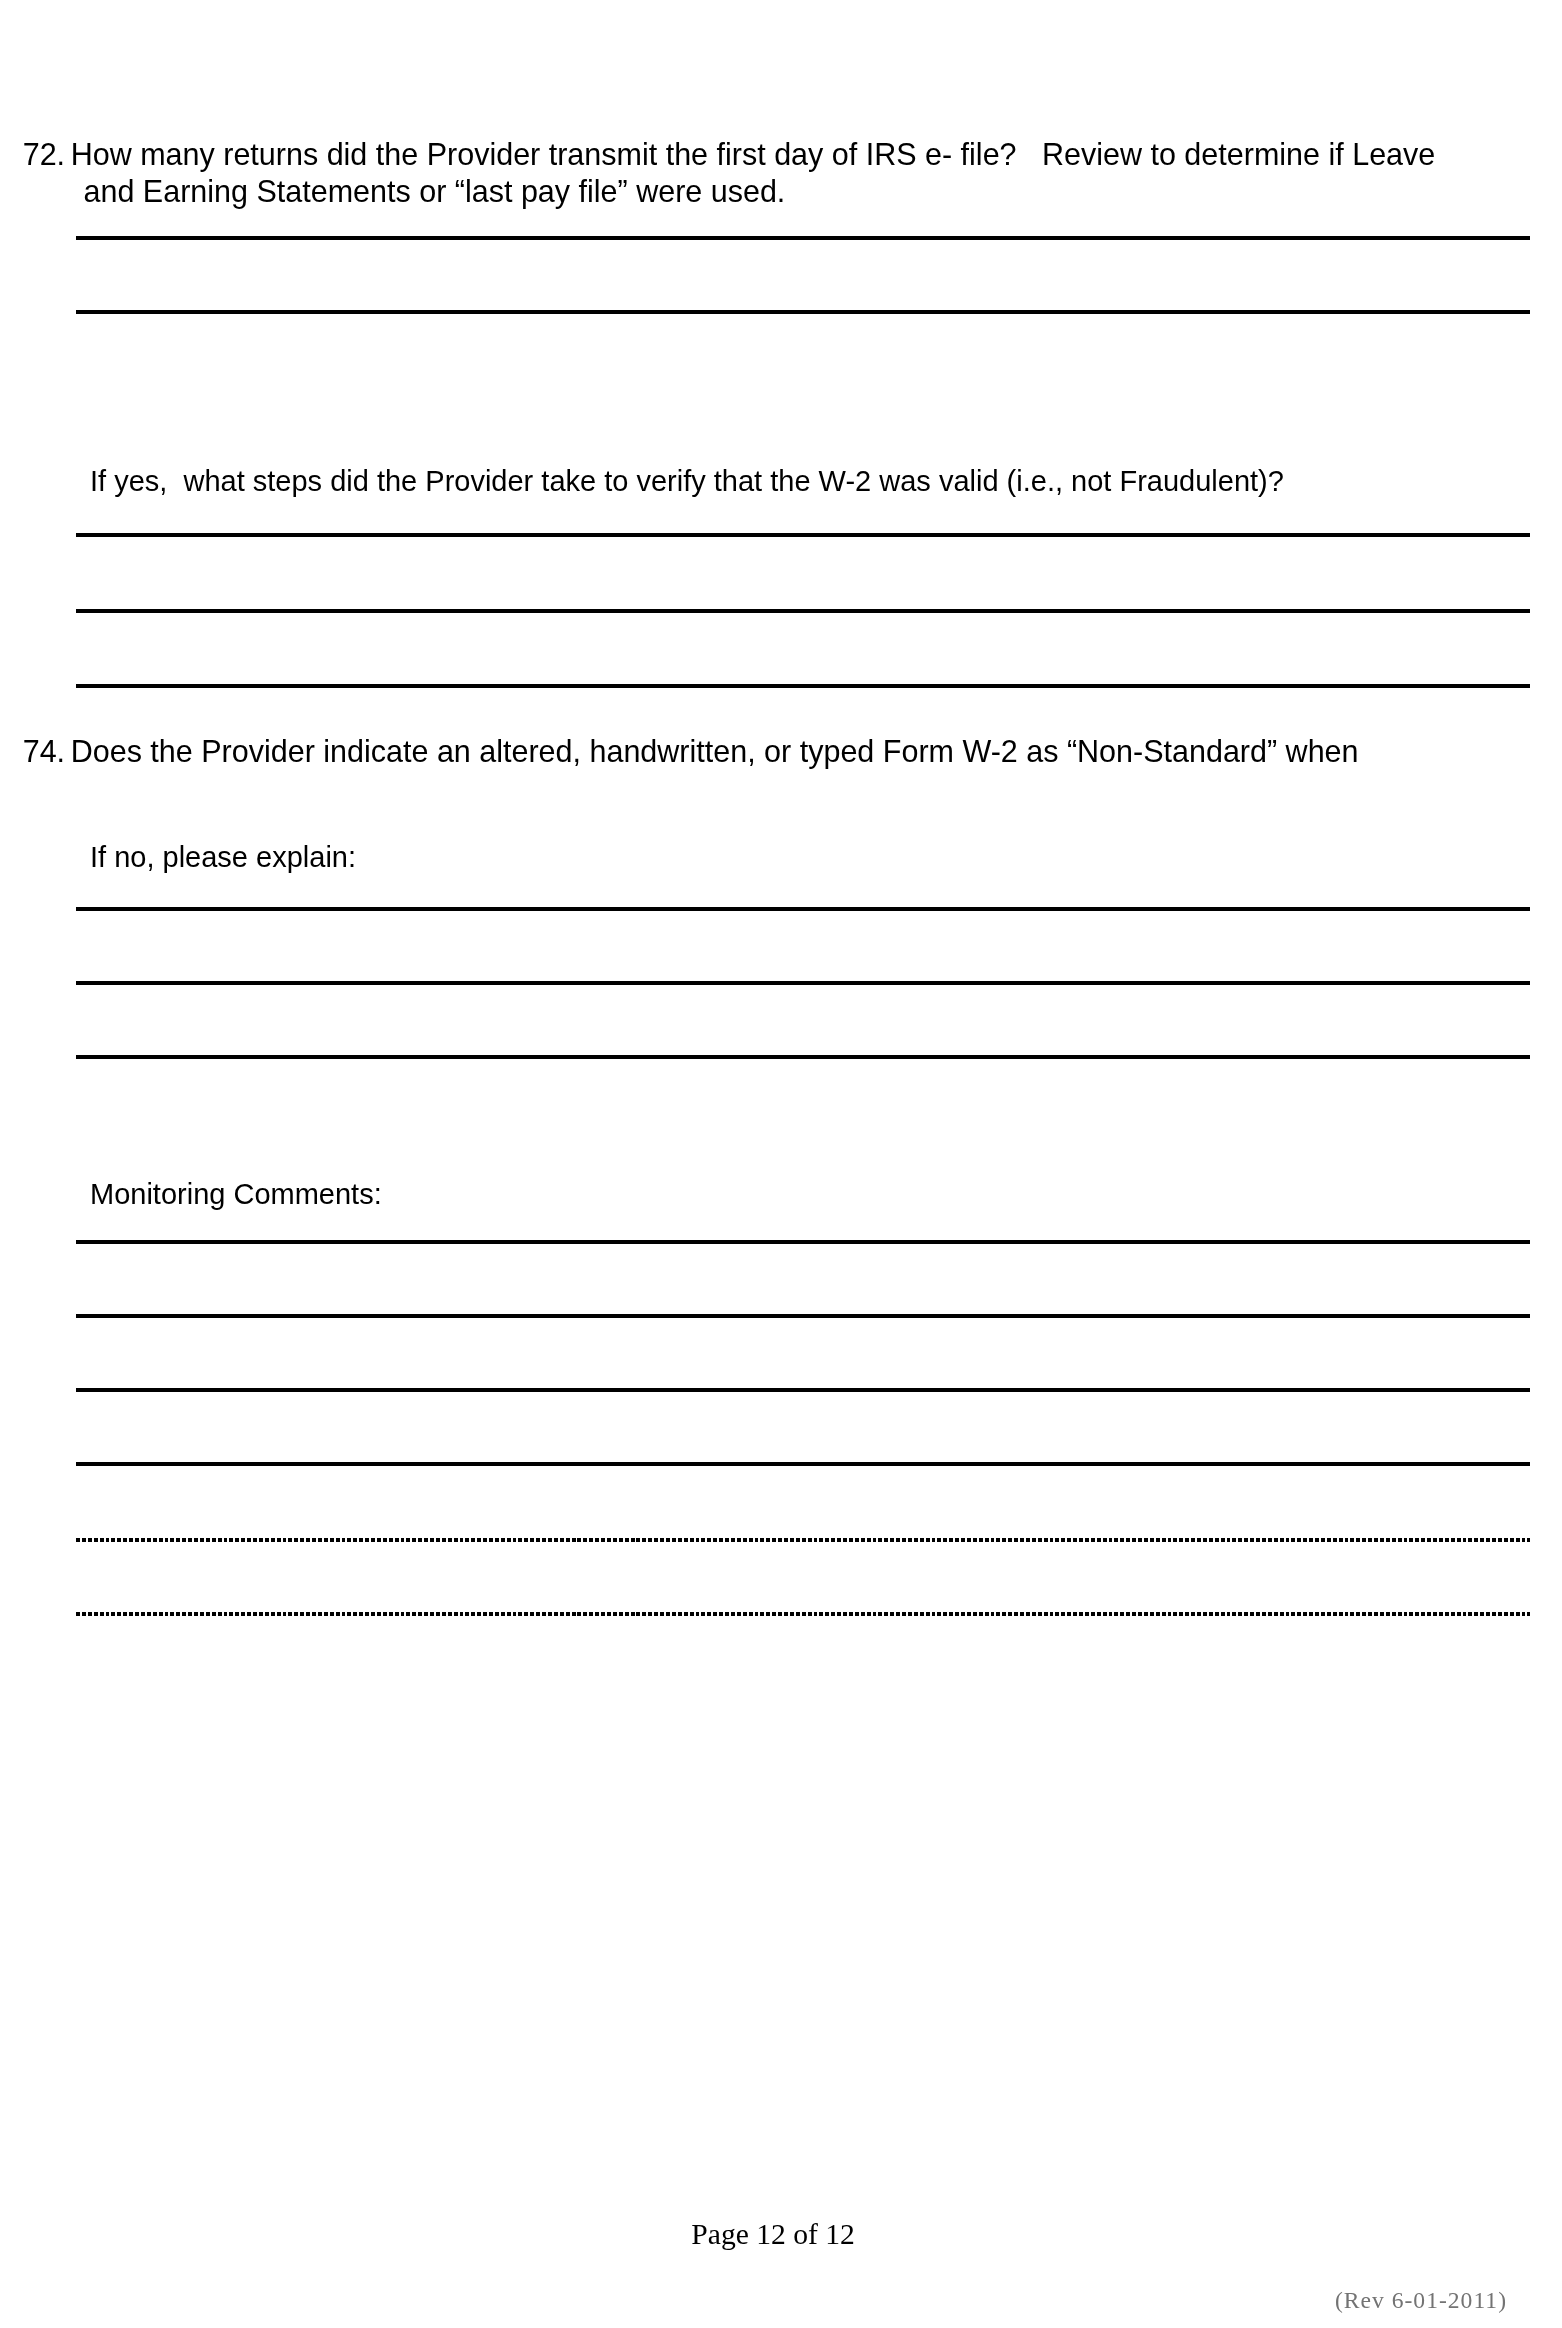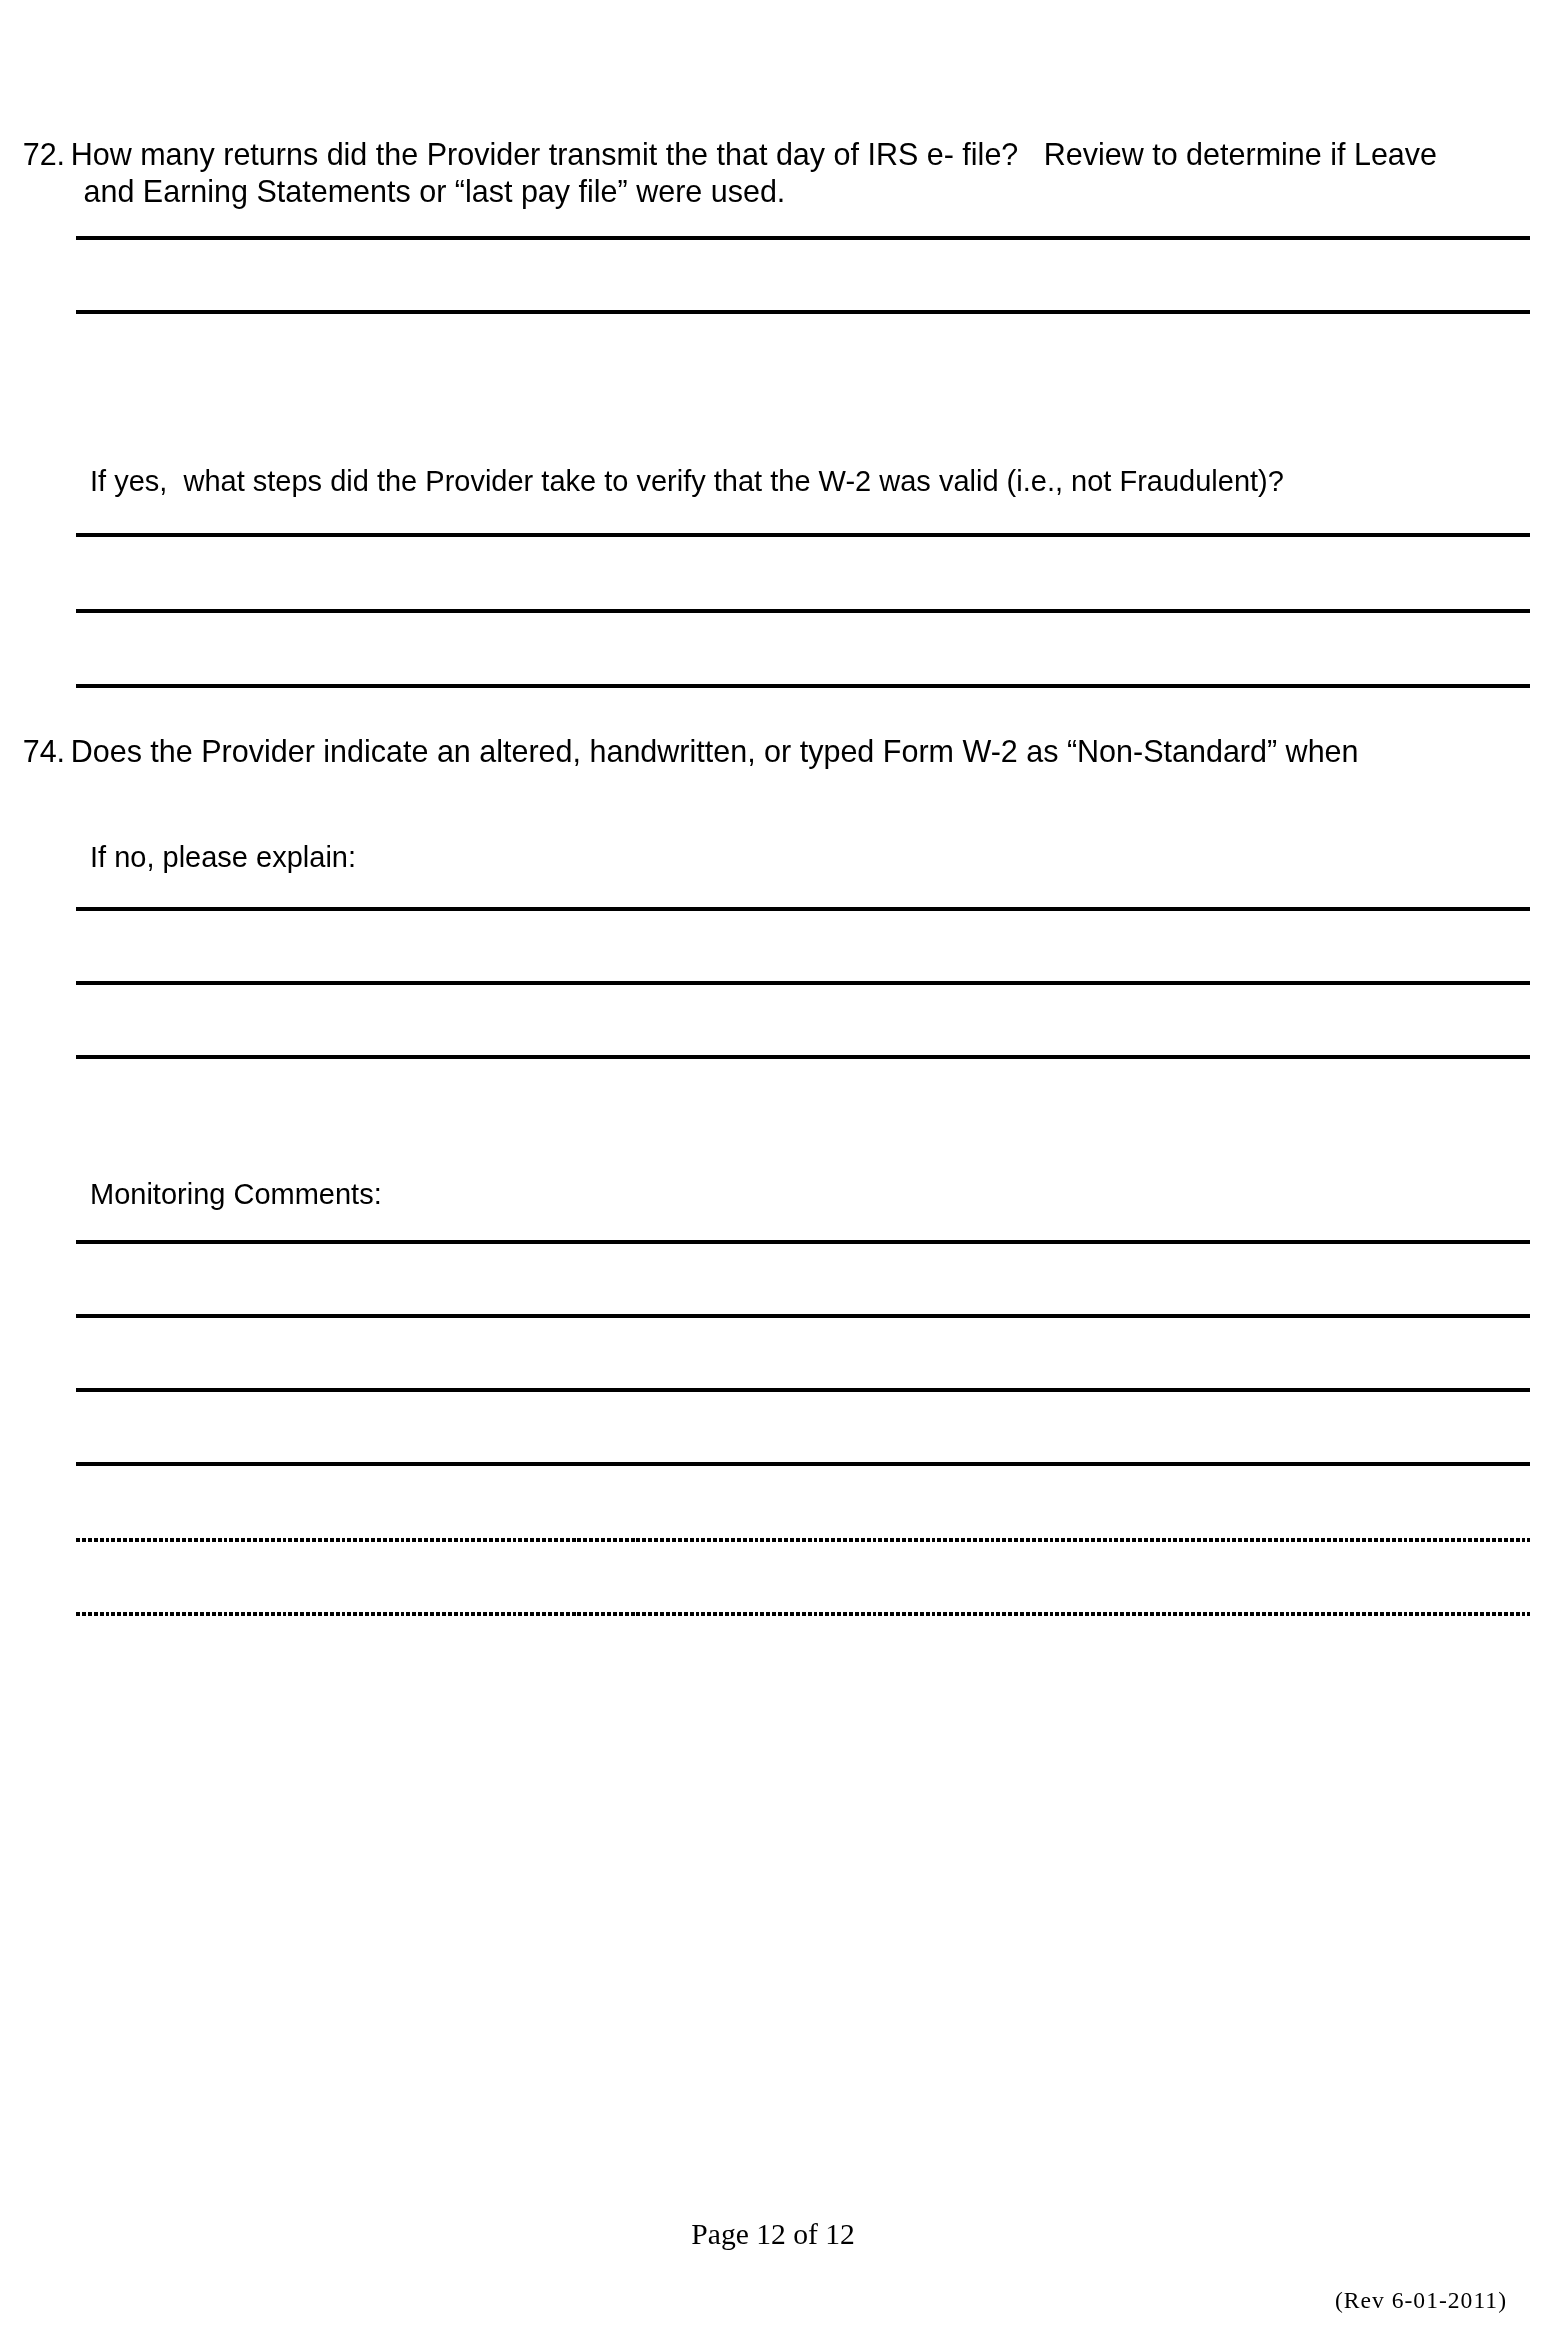--- a/index.html
+++ b/index.html
@@ -60,34 +60,34 @@
   .footer-page{
     position:absolute;top:2218px;left:0;right:15.8px;
     text-align:center;
     font-family:"Liberation Serif", serif;
     font-size:29.6px;
   }
   .footer-rev{
     position:absolute;top:2287px;right:55px;
     font-family:"Liberation Serif", serif;
     font-size:23.6px;
-    color:#000000;
+    color:#737373;
     letter-spacing:1px;
   }
 </style>
 </head>
 <body>
 
 <div class="page">
 
 
   <div class="q" style="top:136px">
     <span class="qnum">72.</span>
     <div class="qlines">
-      <div class="qline">How many returns did the Provider transmit the that day of IRS e- file?   Review to determine if Leave</div>
+      <div class="qline">How many returns did the Provider transmit the first day of IRS e- file?   Review to determine if Leave</div>
       <div class="qline indent2">and Earning Statements or “last pay file” were used.</div>
     </div>
   </div>
 
   <div class="rule" style="top:236px"></div>
   <div class="rule" style="top:310px"></div>
 
 
   <div class="sub" style="top:463px">If yes,  what steps did the Provider take to verify that the W-2 was valid (i.e., not Fraudulent)?</div>
 

